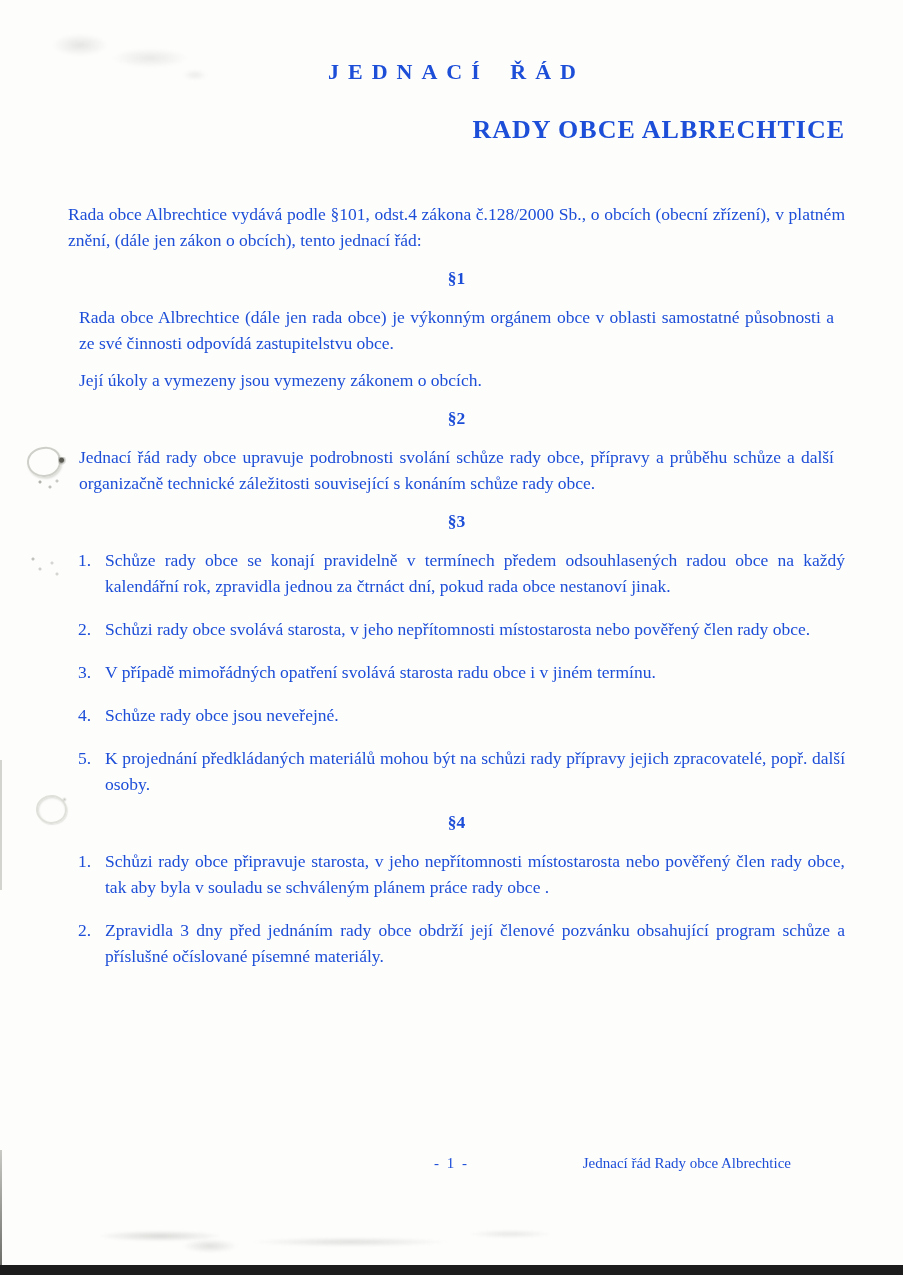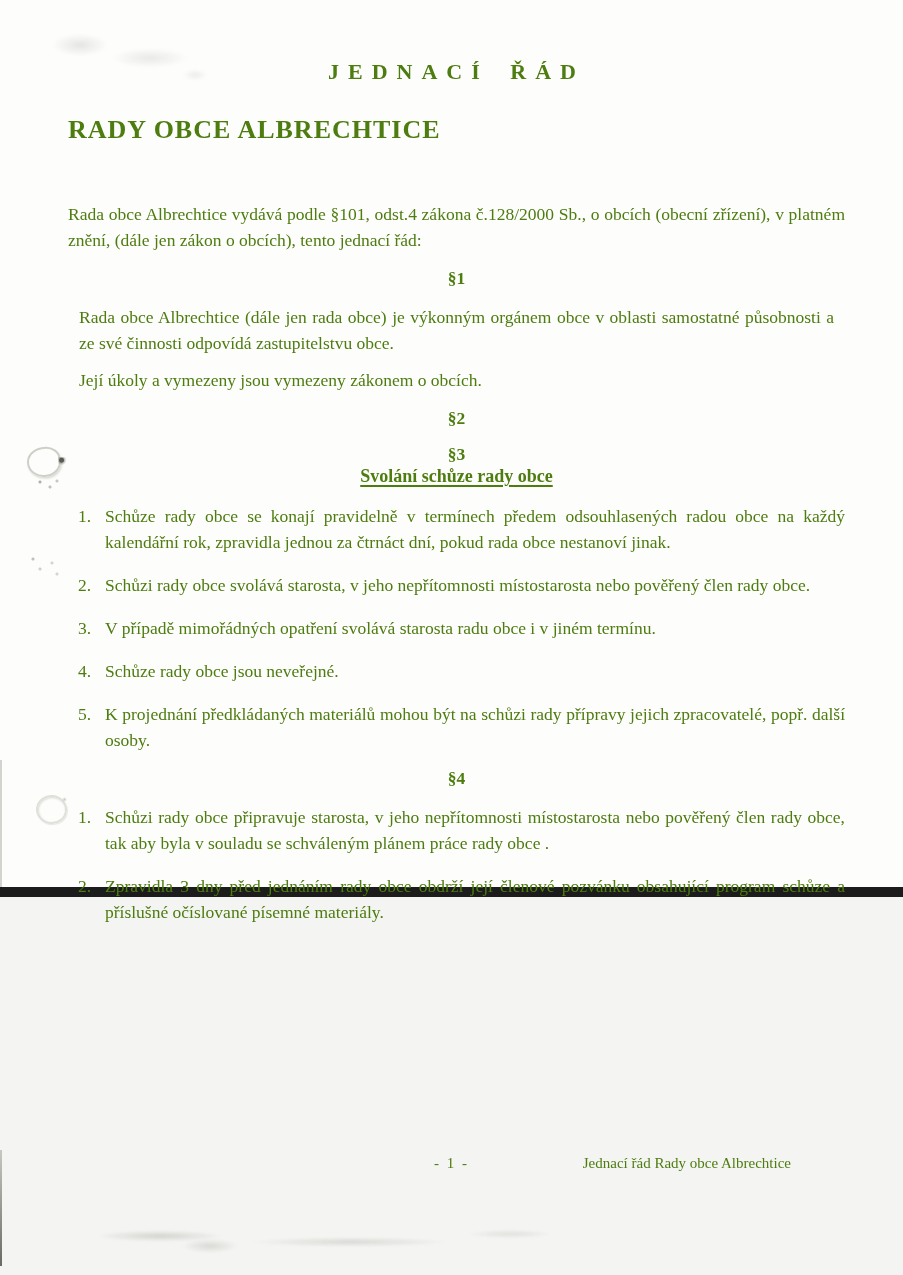--- a/index.html
+++ b/index.html
@@ -7,41 +7,41 @@
     padding: 0;
     width: 903px;
     height: 1275px;
     background: #f4f4f2;
     font-family: "Liberation Serif", "DejaVu Serif", serif;
     overflow: hidden;
   }
   .page {
     position: relative;
     width: 903px;
-    height: 897px;
+    height: 1275px;
     background: #fdfdfc;
-    color: #4d7c0f;
+    color: #1d4ed8;
   }
   .doc {
     position: absolute;
     top: 57px;
     left: 68px;
     right: 58px;
   }
   .title {
     text-align: center;
     font-weight: bold;
     font-size: 22px;
     letter-spacing: 9px;
     word-spacing: 7px;
     line-height: 30px;
     margin: 0 0 26px 0;
   }
   .subtitle {
-    text-align: left;
+    text-align: right;
     font-weight: bold;
     font-size: 26px;
     letter-spacing: 1px;
     line-height: 34px;
     margin: 0 0 54px 0;
   }
   .intro {
     font-size: 17.5px;
     line-height: 26px;
     text-align: justify;
@@ -224,26 +224,26 @@
       <div class="sec-num">§1</div>
     </div>
   <p class="para">Rada obce Albrechtice (dále jen rada obce) je výkonným orgánem obce v oblasti samostatné působnosti a ze své činnosti odpovídá zastupitelstvu obce.</p>
           <p class="para">Její úkoly a vymezeny jsou vymezeny zákonem o obcích.</p>
         </section>
 
   <section class="section">
     <div class="sec-head">
       <div class="sec-num">§2</div>
     </div>
+  <p class="para">Jednací řád rady obce upravuje  podrobnosti svolání schůze rady obce, přípravy a průběhu schůze a další organizačně technické záležitosti související s konáním schůze rady obce.</p>
         </section>
 
   <section class="section">
     <div class="sec-head">
       <div class="sec-num">§3</div>
-      <div class="sec-title">Svolání schůze rady obce</div>
     </div>
   <div class="items">
             <div class="item">
               <span class="item-num">1.</span>
               <span class="item-text">Schůze rady obce se konají pravidelně v termínech předem odsouhlasených radou obce na každý kalendářní rok, zpravidla jednou za čtrnáct dní, pokud rada obce nestanoví jinak.</span>
             </div>
             <div class="item">
               <span class="item-num">2.</span>
               <span class="item-text">Schůzi rady obce svolává starosta, v jeho nepřítomnosti místostarosta nebo pověřený člen rady obce.</span>
             </div>

